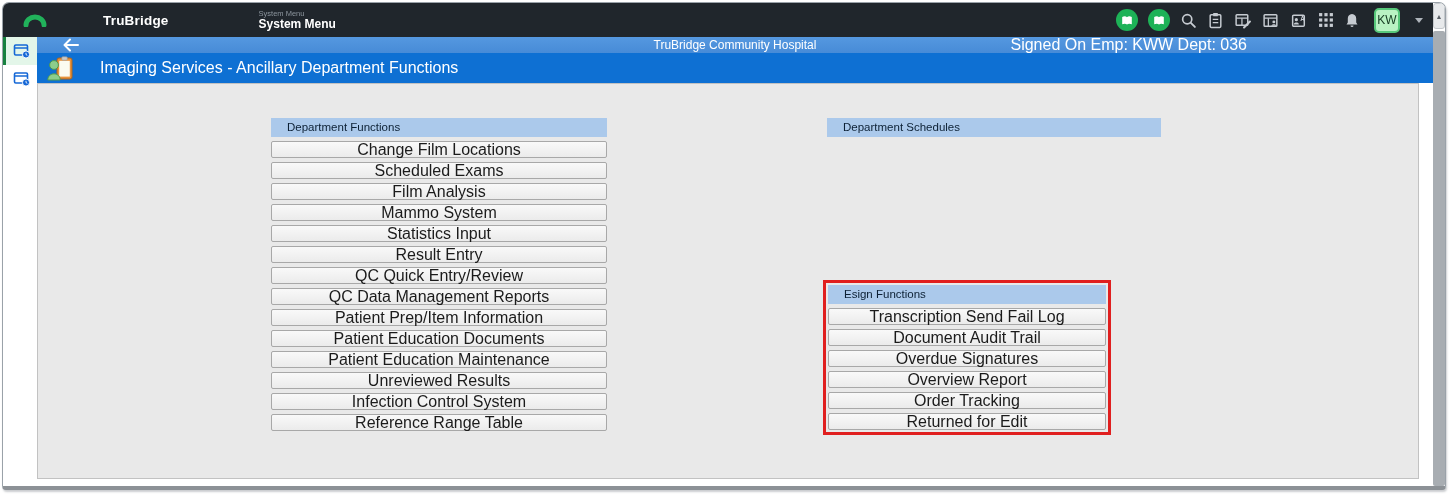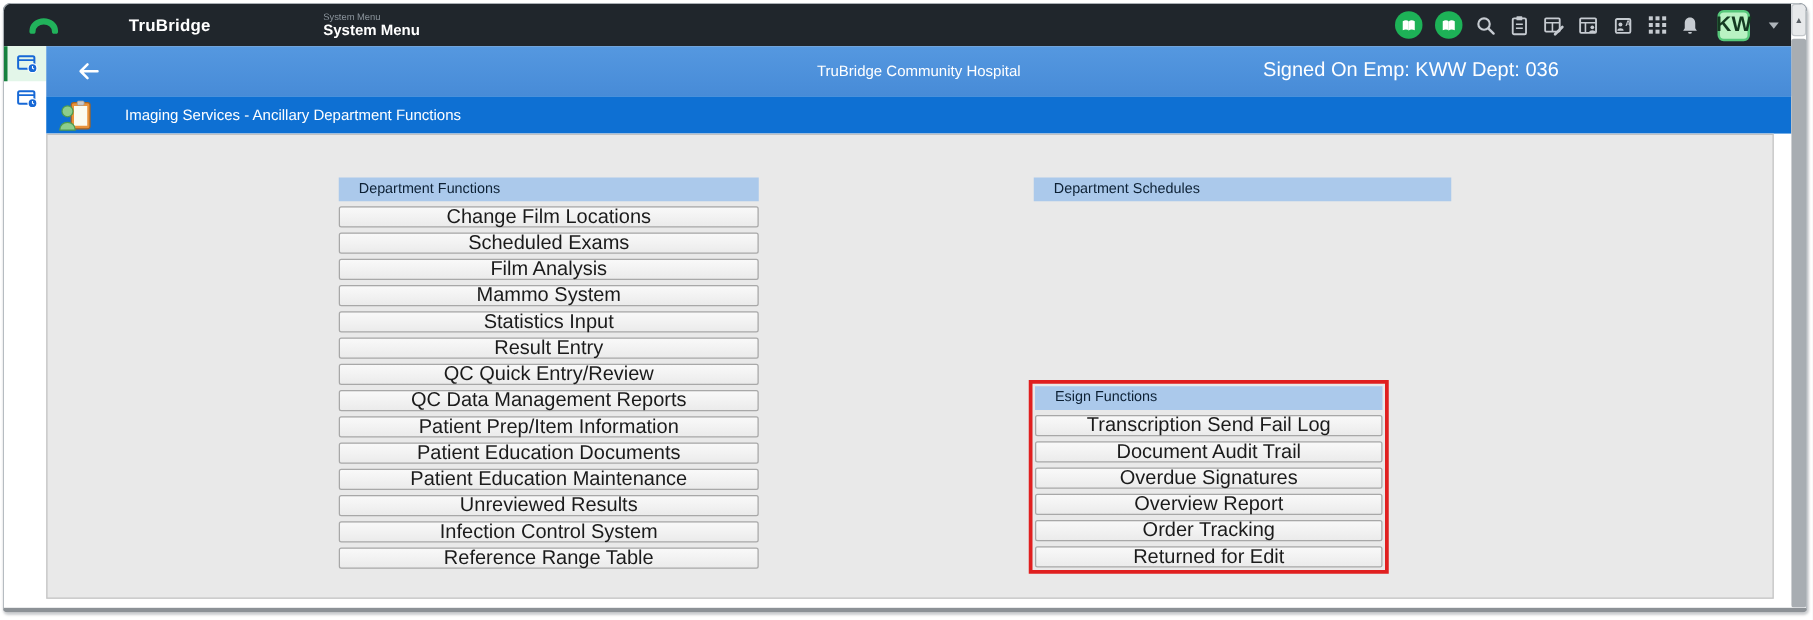--- a/index.html
+++ b/index.html
@@ -21,41 +21,41 @@
   
   .topbar { height:34px; background:#20262c; display:flex; align-items:center; padding:0 10px 0 20px; flex:none;gap:48px; }
   .brand { color:#fff; font-weight:bold; font-size:13.5px; margin-left:8px; letter-spacing:.2px; }
   .crumbs { margin-left:42px; display:flex; flex-direction:column; justify-content:center; }
   .crumb-small { font-size:7.5px; color:#8b949c; line-height:9px; }
   .crumb-big { font-size:12px; color:#fff; font-weight:bold; line-height:13px; }
   .top-icons { margin-left:auto; display:flex; align-items:center; gap:10px; }
   .gcirc { width:22px; height:22px; border-radius:50%; background:#1db257; display:flex; align-items:center; justify-content:center; cursor:pointer; }
   .tico { display:flex; align-items:center; justify-content:center; cursor:pointer; }
   .avatar { width:26px; height:25px; border-radius:5px; background:#b9f2c3; border:2px solid #57c87b;
-    color:#143a21; font-weight:bold; font-size:17px; display:flex; align-items:center; justify-content:center; margin-left:4px; cursor:pointer; }
+    color:#143a21; font-weight:normal; font-size:12px; display:flex; align-items:center; justify-content:center; margin-left:4px; cursor:pointer; }
   .caret { width:0; height:0; border-left:4px solid transparent; border-right:4px solid transparent;
     border-top:5px solid #aeb4ba; margin-left:5px; cursor:pointer; }
 
   
   .body-row { flex:1; display:flex; min-height:0; }
   .sidebar { width:34px; background:#fff; flex:none; }
   .side-item { height:28px; display:flex; align-items:center; justify-content:center; cursor:pointer; border-left:3px solid transparent; }
   .side-item.selected { background:#e3f6e9; border-left:3px solid #17813f; }
 
   .right-area { flex:1; min-width:0; display:flex; flex-direction:column; }
 
-  .bar1 { height:40px; flex:none; background:linear-gradient(#5598e0,#478bd7); position:relative;
+  .bar1 { height:16px; flex:none; background:linear-gradient(#5598e0,#478bd7); position:relative;
     display:flex; align-items:center; color:#fff; }
   .back-btn { margin-left:25px; cursor:pointer; display:flex; align-items:center; z-index:2; }
   .facility { position:absolute; left:0; right:0; text-align:center; font-size:12px; color:#fff; }
   .signed-on { position:absolute; right:186px; font-size:16px; color:#fff; }
 
   .bar2 { height:30px; flex:none; background:#0e70d3; display:flex; align-items:center; color:#fff; }
   .page-icon { margin-left:10px; display:flex; }
-  .page-title { margin-left:26px; font-size:12px; }
+  .page-title { margin-left:26px; font-size:16px; }
 
   .content { flex:1; background:#fff; position:relative; min-height:0; }
   .panel { position:absolute; left:0; top:0; right:14px; bottom:7px; background:#e9e9e9; border:1px solid #c2c2c2; }
 
   .section { position:absolute; }
   .sec-df { left:233px; top:34px; width:336px; }
   .sec-ds { left:789px; top:34px; width:334px; }
   .esign-wrap { position:absolute; left:785px; top:196px; width:288px; border:3px solid #e01f1f; padding:2px; background:transparent; }
 
   .menu-header { height:19px; background:#abc9eb; color:#0c2034; font-size:11.5px; line-height:19px; padding-left:16px; }

